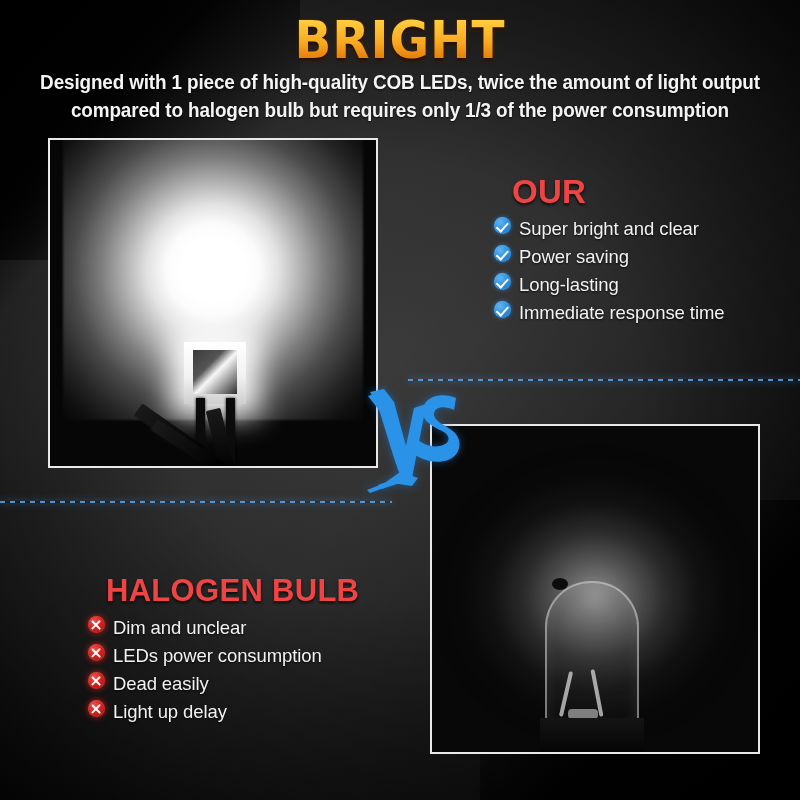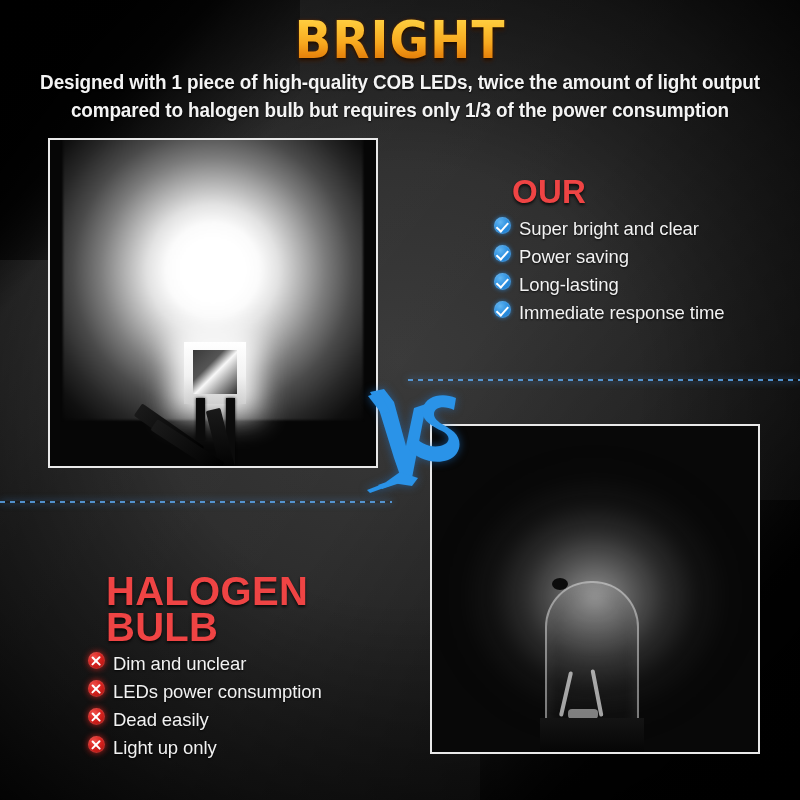--- a/index.html
+++ b/index.html
@@ -192,21 +192,21 @@
 
   .block-title{
     color:#ef4444;
     font-size:33px;
     font-weight:bold;
     letter-spacing:0.3px;
     line-height:36px;
     margin-bottom:7px;
     text-shadow:0 2px 3px rgba(0,0,0,0.75);
   }
-  .block-hal .block-title{ font-size:40px; }
+  .block-hal .block-title{ font-size:31px; }
 
   .feat{
     display:flex; align-items:flex-start;
     margin-left:-18px;
     height:28px;
   }
   .feat-label{
     color:#f2f2f2;
     font-size:18.5px;
     line-height:24px;
@@ -330,17 +330,17 @@
     <div class="feat">
       <span class="ico ico-x"></span>
       <span class="feat-label">LEDs power consumption</span>
     </div>
     <div class="feat">
       <span class="ico ico-x"></span>
       <span class="feat-label">Dead easily</span>
     </div>
     <div class="feat">
       <span class="ico ico-x"></span>
-      <span class="feat-label">Light up only</span>
+      <span class="feat-label">Light up delay</span>
     </div>
   </div>
 
 </div>
 
 </body></html>

